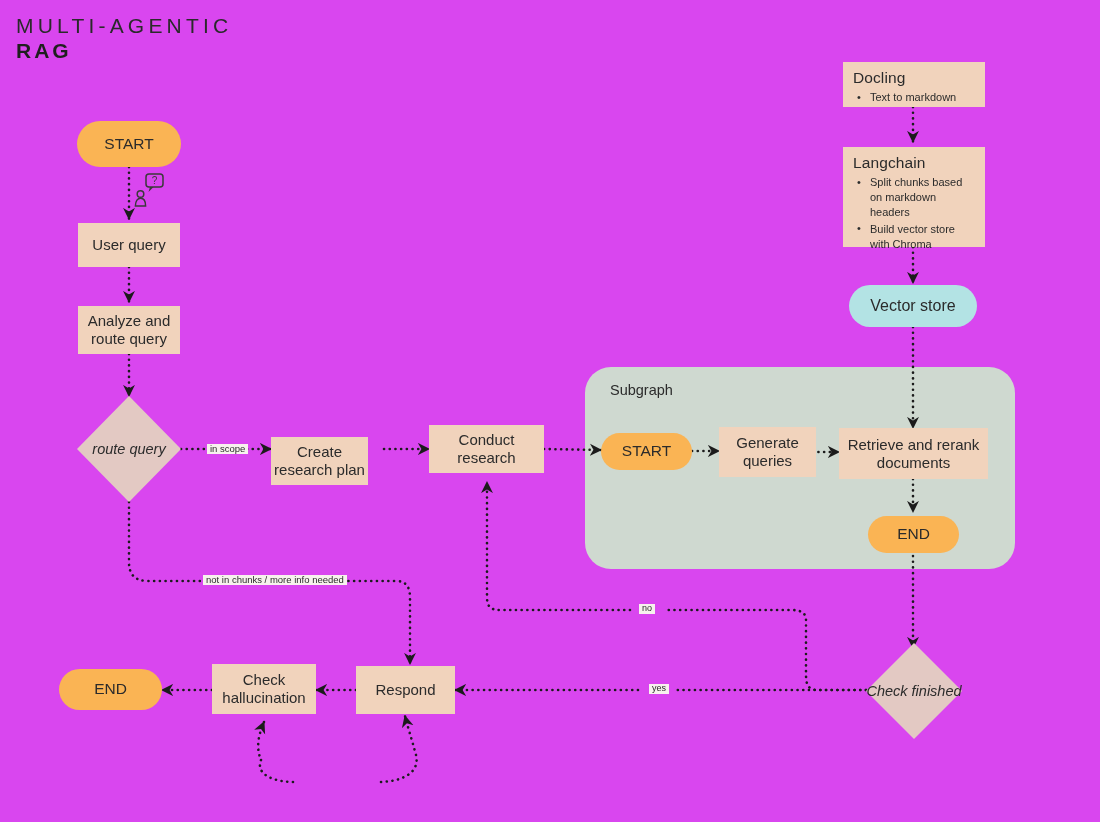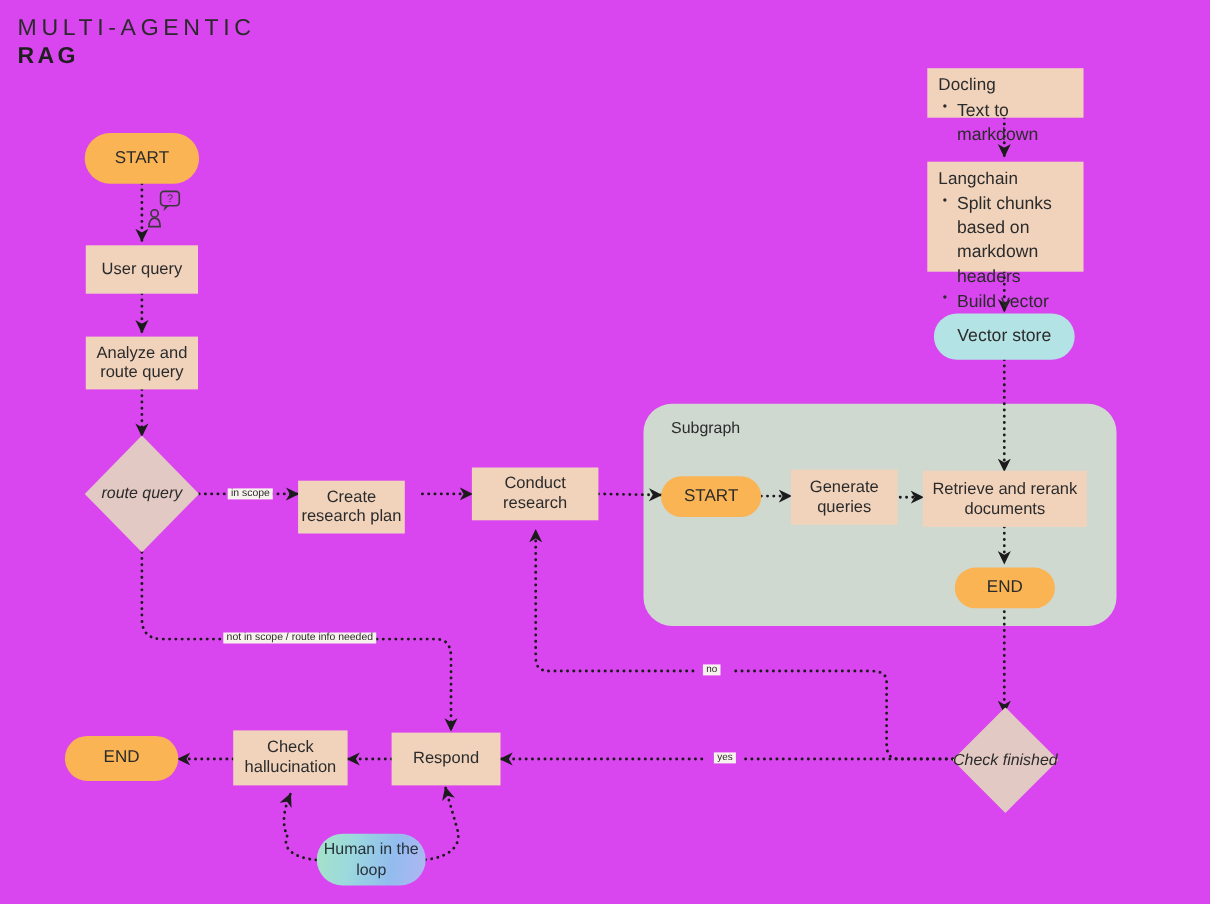--- a/index.html
+++ b/index.html
@@ -149,21 +149,21 @@
     letter-spacing: .1px;
   }
   .card-list {
     margin: 0;
     padding: 0;
     list-style: none;
   }
   .card-list li {
     position: relative;
     padding-left: 17px;
-    font-size: 16px;
+    font-size: 11px;
     line-height: 1.38;
     margin-top: 1px;
   }
   .card-list li::before {
     content: "\2022";
     position: absolute;
     left: 4px;
     top: -0.5px;
     font-size: 11px;
   }
@@ -293,40 +293,39 @@
     <div class="diamond-shape"></div>
     <div class="diamond-label">Check finished</div>
   </div>
 
   <div class="node box" style="left:356px; top:666px; width:99px; height:48px;">Respond</div>
 
   <div class="node box" style="left:212px; top:664px; width:104px; height:50px;">Check hallucination</div>
 
   <div class="node pill" style="left:59px; top:669px; width:103px; height:41px;">END</div>
 
-  <div class="node pill-human" style="left:288px; top:758px; width:99px; height:47px;">Human in the loop</div>
 
   <div class="card" style="left:843px; top:62px; width:142px; height:45px;">
     <div class="card-title">Docling</div>
     <ul class="card-list">
       <li>Text to markdown</li>
     </ul>
   </div>
 
   <div class="card" style="left:843px; top:147px; width:142px; height:100px;">
     <div class="card-title">Langchain</div>
     <ul class="card-list">
       <li>Split chunks based on markdown headers</li>
       <li>Build vector   store with Chroma</li>
     </ul>
   </div>
 
   <div class="node pill-vector" style="left:849px; top:285px; width:128px; height:42px;">Vector   store</div>
 
   <div class="edge-label" style="left:207px; top:444px;">in scope</div>
 
-  <div class="edge-label" style="left:203px; top:575px;">not in scope / route info needed</div>
+  <div class="edge-label" style="left:203px; top:575px;">not in chunks / more info needed</div>
 
   <div class="edge-label sm" style="left:639px; top:604px;">no</div>
 
   <div class="edge-label sm" style="left:649px; top:684px;">yes</div>
 
 </div>
 
 </body></html>

